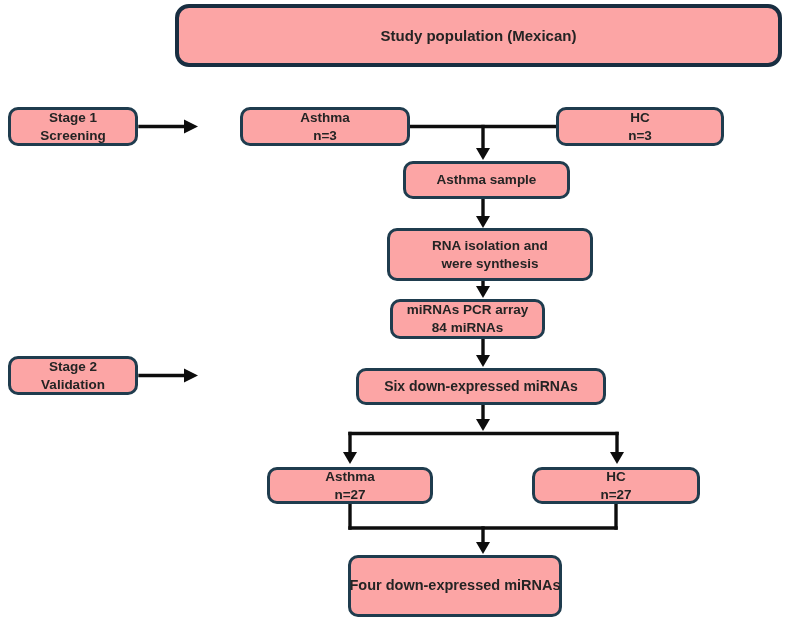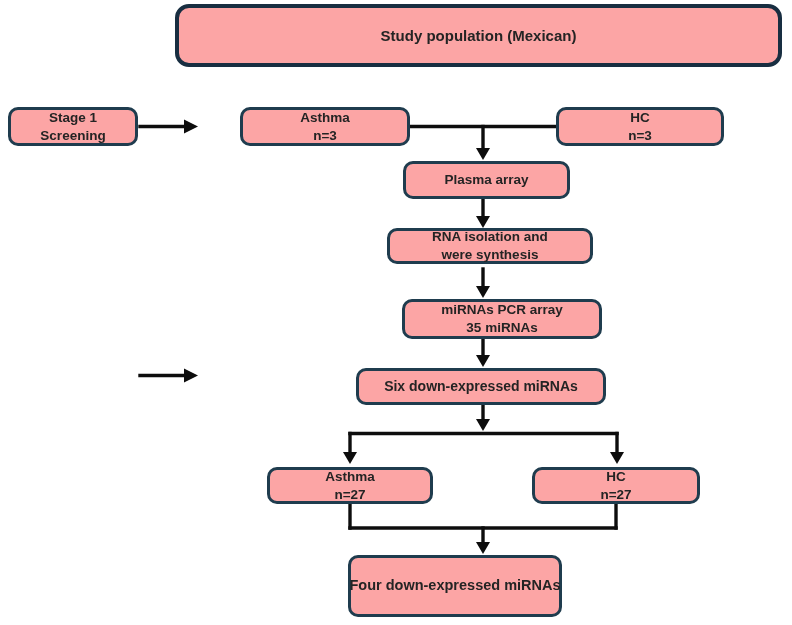--- a/index.html
+++ b/index.html
@@ -37,22 +37,22 @@
     border-width: 4px;
     border-color: var(--title-border, #182e41);
     border-radius: 14px;
     font-size: 15px;
     line-height: 1.4;
   }
   #stage1-box  { left:8px;   top:107px; width:130px; height:39px; }
   #asthma3-box { left:240px; top:107px; width:170px; height:39px; }
   #hc3-box     { left:556px; top:107px; width:168px; height:39px; }
   #plasma-box  { left:403px; top:161px; width:167px; height:38px; }
-  #rna-box     { left:387px; top:228px; width:206px; height:36px; }
-  #pcr-box     { left:402px; top:299px; width:200px; height:40px; }
+  #rna-box     { left:387px; top:228px; width:206px; height:53px; }
+  #pcr-box     { left:390px; top:299px; width:155px; height:40px; }
   #stage2-box  { left:8px;   top:356px; width:130px; height:39px; }
   #six-box     { left:356px; top:368px; width:250px; height:37px; font-size:14px; }
   #asthma27-box{ left:267px; top:467px; width:166px; height:37px; }
   #hc27-box    { left:532px; top:467px; width:168px; height:37px; }
   #final-box   { left:348px; top:555px; width:214px; height:62px; font-size:14.5px; line-height:1.45; }
   svg.connectors {
     position:absolute; left:0; top:0; width:792px; height:625px; z-index:1;
   }
   svg.connectors .ln {
     stroke: var(--connector, #0d0d0d);
@@ -132,33 +132,37 @@
     <span>Asthma</span>
     <span>n=3</span>
   </div>
 
   <div class="box" id="hc3-box">
     <span>HC</span>
     <span>n=3</span>
   </div>
 
   <div class="box" id="plasma-box">
-    <span>Plasma array</span>
+    <span>Asthma sample</span>
   </div>
 
   <div class="box" id="rna-box">
     <span>RNA isolation and</span>
     <span>were synthesis</span>
   </div>
 
   <div class="box" id="pcr-box">
     <span>miRNAs PCR array</span>
-    <span>35 miRNAs</span>
+    <span>84 miRNAs</span>
   </div>
 
+  <div class="box" id="stage2-box">
+    <span>Stage 2</span>
+    <span>Validation</span>
+  </div>
 
   <div class="box" id="six-box">
     <span>Six down-expressed miRNAs</span>
   </div>
 
   <div class="box" id="asthma27-box">
     <span>Asthma</span>
     <span>n=27</span>
   </div>
 

